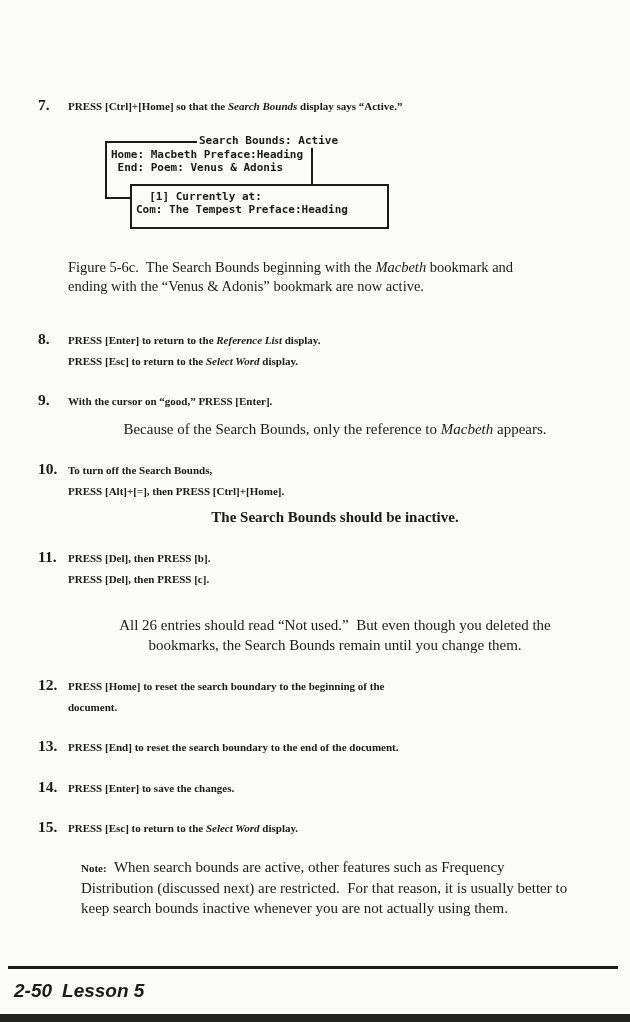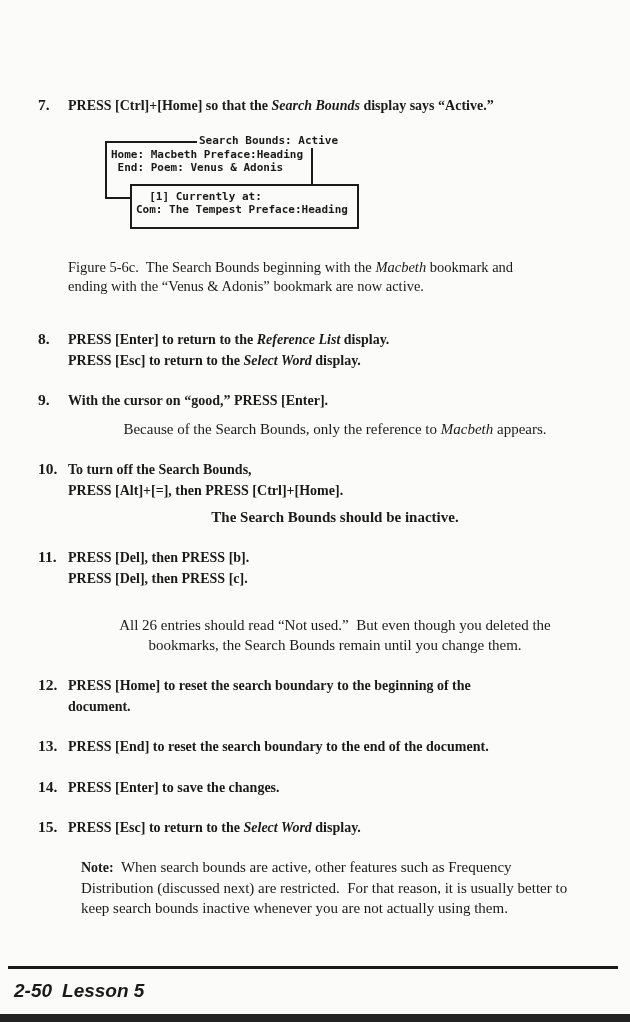--- a/index.html
+++ b/index.html
@@ -7,40 +7,40 @@
   .page{
     position:relative;
     width:630px;height:1022px;
     margin:0 auto;
     background:#fbfbf9;
     font-family:"Liberation Serif", serif;
     color:#1a1a1a;
     overflow:hidden;
   }
   .line{white-space:pre-wrap;line-height:20px;font-size:15px;}
-  .b{font-weight:bold;font-size:14px;}
+  .b{font-weight:bold;font-size:11px;}
   .i{font-style:italic;}
   
   .step{position:absolute;left:38px;right:28px;}
   .step .num{position:absolute;left:0;top:0;font-weight:bold;font-size:15.5px;line-height:20px;}
   .step .body{margin-left:30px;}
   .expl{position:absolute;left:68px;right:28px;text-align:center;}
   .caption{position:absolute;left:68px;right:40px;}
   .caption .line{font-size:14.5px;line-height:19px;}
   .note{position:absolute;left:40px;right:30px;}
   
   .figure{position:absolute;left:105px;top:133px;width:270px;height:105px;
           font-family:"DejaVu Sans Mono", monospace;font-weight:bold;}
   .outer-box{position:absolute;left:0;top:8px;width:208px;height:58px;
              border:2px solid #1b1b1b;box-sizing:border-box;}
   .box-title{position:absolute;top:-9px;left:90px;background:#fbfbf9;
              padding:0 2px;font-size:11px;line-height:14px;white-space:pre;}
   .outer-text{padding:5px 0 0 4px;}
   .mono-line{font-size:11px;line-height:13px;white-space:pre;}
-  .inner-box{position:absolute;left:25px;top:51px;width:229px;height:45px;
+  .inner-box{position:absolute;left:25px;top:51px;width:259px;height:45px;
              border:2px solid #1b1b1b;box-sizing:border-box;background:#fbfbf9;}
   .inner-text{padding:4px 0 0 4px;}
   
   .rule{position:absolute;left:8px;top:966px;width:610px;height:3px;background:#1b1b1b;}
   .footer{position:absolute;left:14px;top:980px;
           font-family:"Liberation Sans", sans-serif;
           font-weight:bold;font-style:italic;font-size:19px;}
   .footer .gap{display:inline-block;width:10px;}
   .bottom-bar{position:absolute;left:0;top:1014px;width:630px;height:8px;background:#232323;}
   

